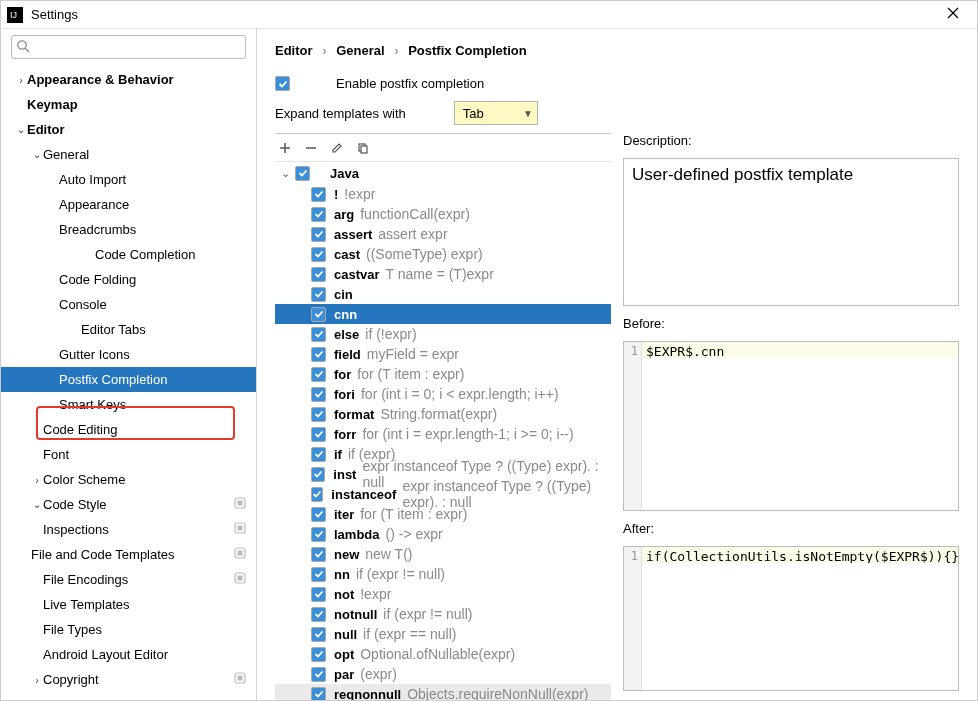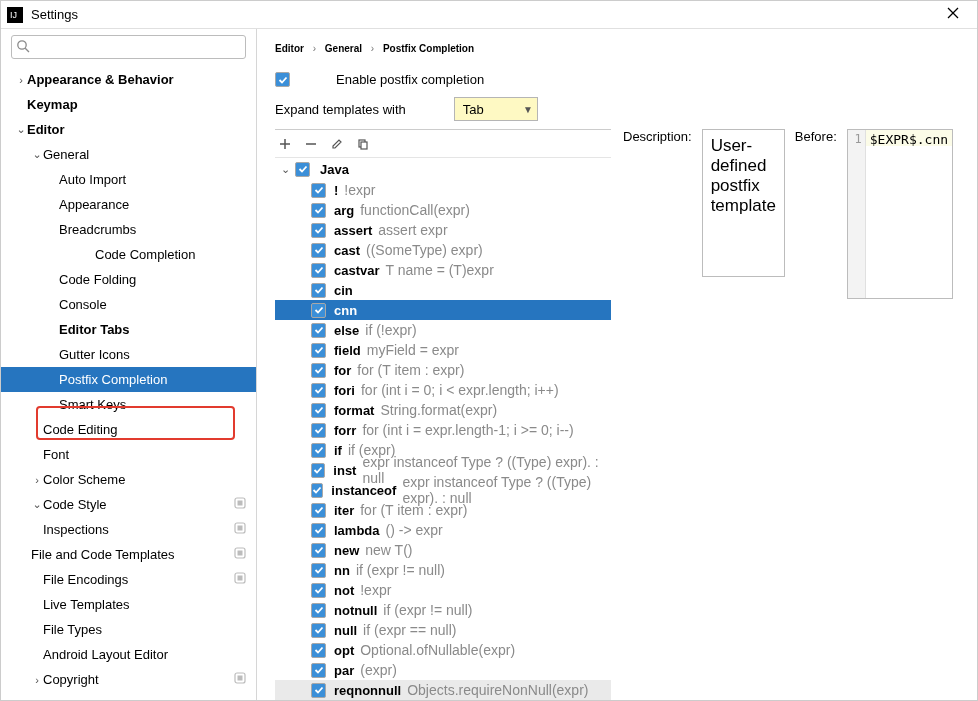--- a/index.html
+++ b/index.html
@@ -21,47 +21,47 @@
 .tree::-webkit-scrollbar-thumb { background:#c3c3c3; border-radius:0; }
 .node { display: flex; align-items: center; height: 25px; cursor: pointer; position: relative; }
 .node .arrow { width: 12px; text-align: center; color: #555; font-size: 11px; }
 .node .label { white-space: nowrap; }
 .node .badge { margin-left: auto; margin-right: 10px; color: #a0a0a0; }
 .node.bold .label { font-weight: 600; }
 .node.selected { background: #2675BF; color: #fff; }
 .node.selected .label { color: #fff; }
 .highlight-rect { position: absolute; border: 2px solid #e23b2e; border-radius: 4px; pointer-events: none; left:35px; width:199px; height:34px; top:341px; z-index:5; }
 .content { flex: 1; display: flex; flex-direction: column; padding: 14px 18px 0 18px; overflow: hidden; }
-.breadcrumb { font-weight: 600; font-size: 10px; margin-bottom: 18px; color: #000; }
+.breadcrumb { font-weight: 600; font-size: 13px; margin-bottom: 18px; color: #000; }
 .breadcrumb .sep { color: #777; font-weight: 400; margin: 0 6px; }
 .option-row { display: flex; align-items: center; margin-bottom: 10px; gap: 40px; }
 .chk { width: 15px; height: 15px; border: 1px solid #a8a8a8; border-radius: 2px; background: #3b8fd8; display: inline-flex; align-items: center; justify-content: center; margin-right: 6px; }
 .chk svg { width: 10px; height: 10px; }
 .option-row .lbl { }
 .select-wrap { display: inline-flex; align-items: center; margin-left: 8px; border: 1px solid #b5b5b5; height: 24px; padding: 0 4px 0 8px; min-width: 84px; background:#fef9c3; }
 .select-wrap .val { flex:1; }
 .select-wrap .caret { color:#555; font-size:10px; margin-left:6px; }
 .panes { flex: 1; display: flex; gap: 12px; overflow: hidden; min-height:0; }
 .left-pane { width: 336px; display: flex; flex-direction: column; border-top:1px solid #ccc; }
 .toolbar { height: 28px; display: flex; align-items: center; gap: 14px; padding: 0 4px; border-bottom:1px solid #e5e5e5; color:#555; }
 .toolbar .tbtn { cursor:pointer; display:flex; align-items:center; }
 .template-list { flex:1; overflow-y:auto; overflow-x:hidden; }
 .template-list::-webkit-scrollbar { width:7px; }
 .template-list::-webkit-scrollbar-thumb { background:#c3c3c3; }
 .lang-row { display:flex; align-items:center; height:22px; padding-left:6px; }
 .lang-row .arrow { width:12px; color:#555; font-size:11px; }
 .lang-row .chk { margin-left:2px; }
-.lang-row .lname { font-weight:600; margin-left:4px; }
+.lang-row .lname { font-weight:600; margin-left:14px; }
 .tmpl-row { display:flex; align-items:center; height:20px; padding-left:36px; }
 .tmpl-row.sel { background:#2675BF; color:#fff; }
 .tmpl-row .chk { }
 .tmpl-row .key { font-weight:600; margin-left:2px; }
 .tmpl-row .desc { color:#8a8a8a; margin-left:6px; font-size:14px; }
 .tmpl-row.last { background:#eaeaea; }
-.right-pane { flex:1; display:flex; gap:10px; overflow:hidden; }
+.right-pane { flex:1; display:flex; flex-direction:column; gap:10px; overflow:hidden; }
 .section-label { font-size:13px; color:#000; }
 .box { border:1px solid #bcbcbc; background:#fff; }
 .desc-box { height:148px; padding:6px 8px; font-size:17px; }
 .code-box { position:relative; }
 .gutter { position:absolute; left:0; top:0; bottom:0; width:18px; background:#f3f3f3; border-right:1px solid #e0e0e0; font-family:Consolas,monospace; font-size:12px; color:#999; text-align:right; padding:2px 3px 0 0; }
 .code-content { font-family:Consolas,monospace; font-size:13px; padding:2px 4px 2px 22px; white-space:pre; overflow:visible; background:#fcfce8; line-height:16px; height:16px; }
 .code-rest { height: calc(100% - 18px); background:#fff; }
 .before-box { height:170px; display:flex; flex-direction:column; }
 .after-box { height:145px; display:flex; flex-direction:column; }
 .before-box .code-rest, .after-box .code-rest { flex:1; }
@@ -133,21 +133,21 @@
             <span class="label">Code Completion</span>
           </div>
           <div class="node" style="padding-left: 46px;">
             <span class="arrow">&nbsp;</span>
             <span class="label">Code Folding</span>
           </div>
           <div class="node" style="padding-left: 46px;">
             <span class="arrow">&nbsp;</span>
             <span class="label">Console</span>
           </div>
-          <div class="node" style="padding-left: 46px; font-weight: bold;">
+          <div class="node" style="padding-left: 68px;">
             <span class="arrow">&nbsp;</span>
             <span class="label">Editor Tabs</span>
           </div>
           <div class="node" style="padding-left: 46px;">
             <span class="arrow">&nbsp;</span>
             <span class="label">Gutter Icons</span>
           </div>
           <div class="node selected" style="padding-left: 46px;">
             <span class="arrow">&nbsp;</span>
             <span class="label">Postfix Completion</span>

